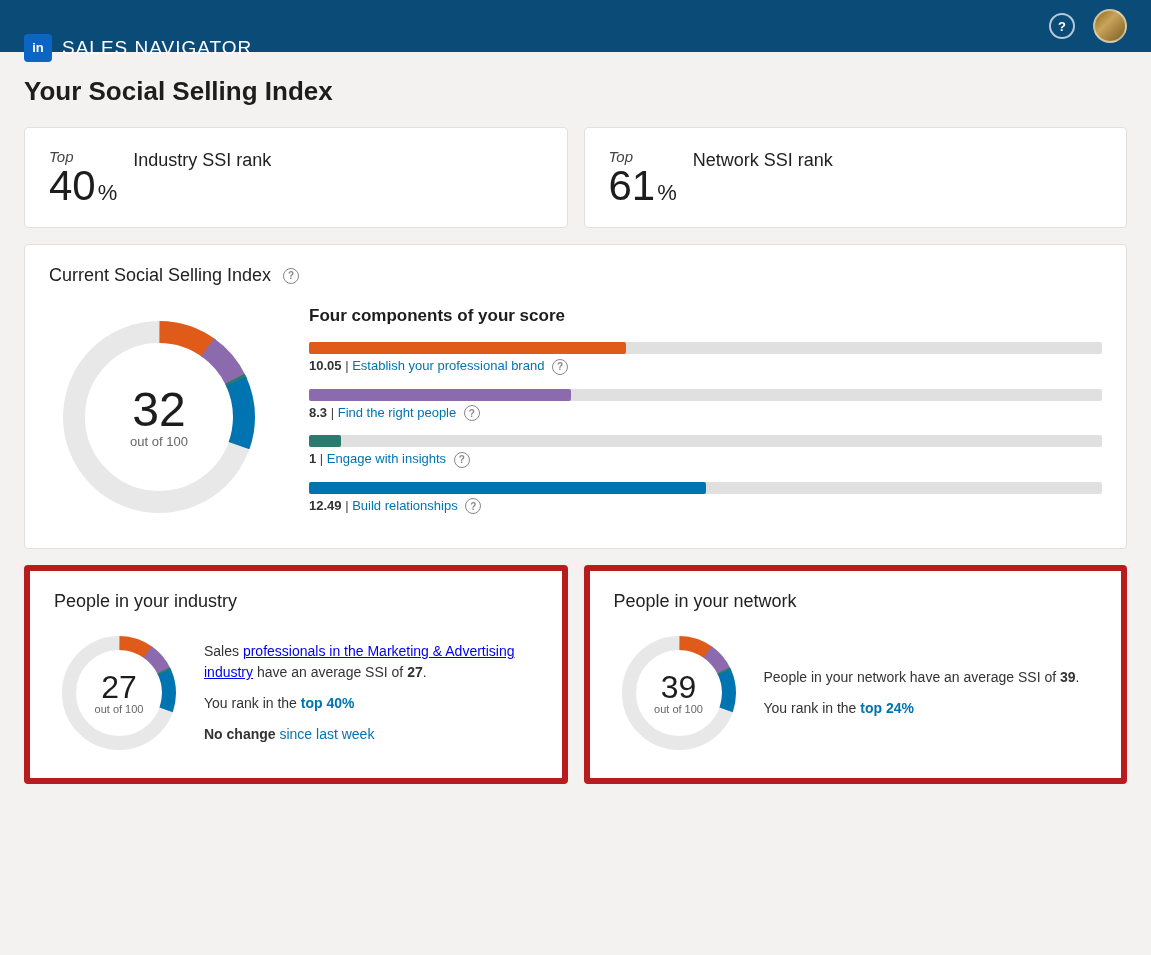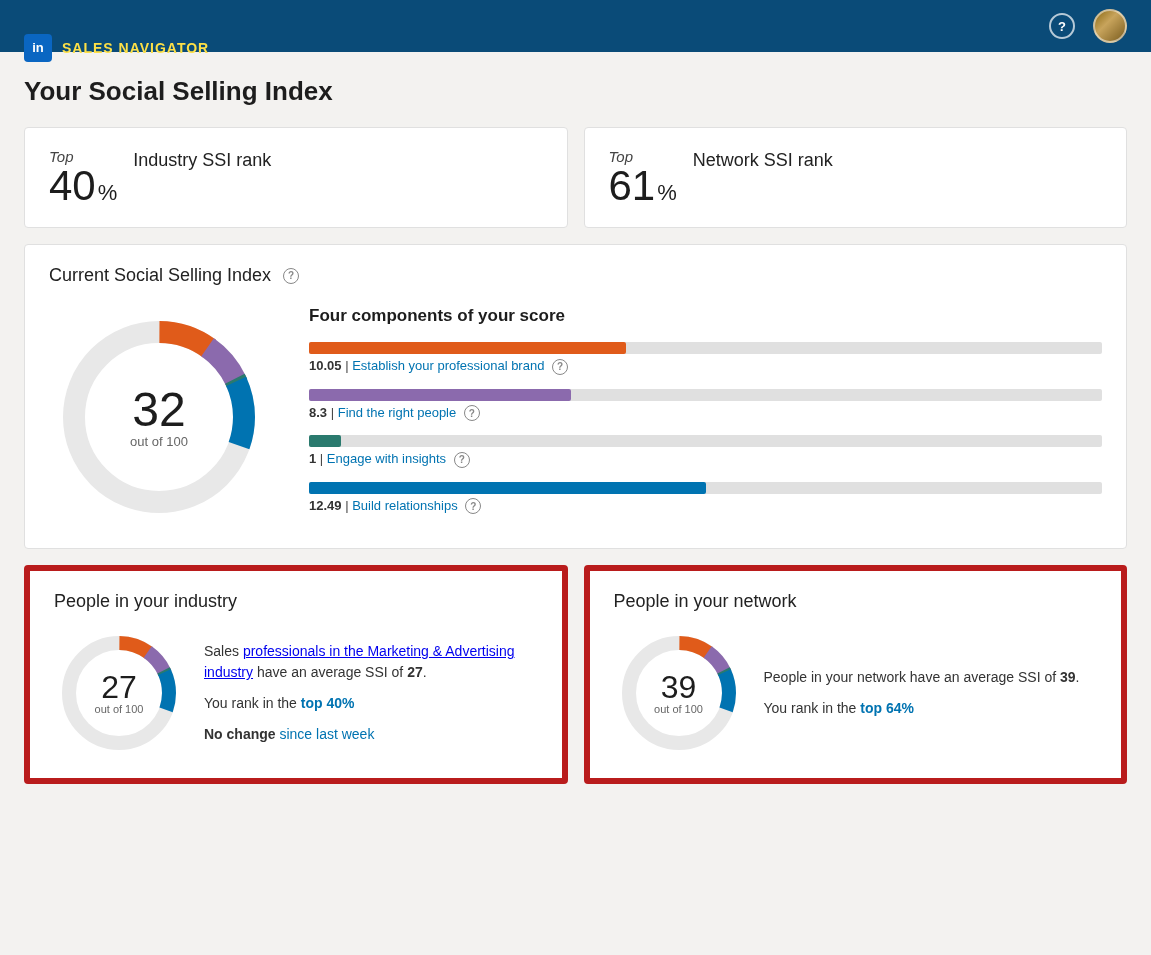--- a/index.html
+++ b/index.html
@@ -17,21 +17,21 @@
     .header-left { display: flex; align-items: center; gap: 10px; margin-top: 43px; }
     .linkedin-logo {
       background: #0a66c2;
       color: white;
       font-weight: bold;
       font-size: 13px;
       width: 28px; height: 28px;
       display: flex; align-items: center; justify-content: center;
       border-radius: 4px;
     }
-    .header-title { color: #fde047; font-size: 14px; font-weight: 700; letter-spacing: 1px; text-transform: uppercase; }
+    .header-title { color: #ffffff; font-size: 19px; font-weight: 400; letter-spacing: 1px; text-transform: uppercase; }
     .header-right { display: flex; align-items: center; gap: 18px; }
     .help-icon {
       color: white;
       width: 26px; height: 26px;
       border: 2px solid rgba(255,255,255,0.7);
       border-radius: 50%;
       display: flex; align-items: center; justify-content: center;
       font-size: 13px; font-weight: bold;
     }
     .avatar {
@@ -299,19 +299,19 @@
             <div class="small-score">39</div>
             <div class="small-sub">out of 100</div>
           </div>
         </div>
 
         <div class="bottom-info">
           <p>
             <span>People in your network have an average SSI of</span> <strong>39</strong><span>.</span>
           </p>
           <p style="margin-top:10px">
-            <span>You rank in the </span><span class="top-rank">top 64%</span>
+            <span>You rank in the </span><span class="top-rank">top 24%</span>
           </p>
         </div>
       </div>
     </div>
   </div>
 </div>
 
 </body></html>

